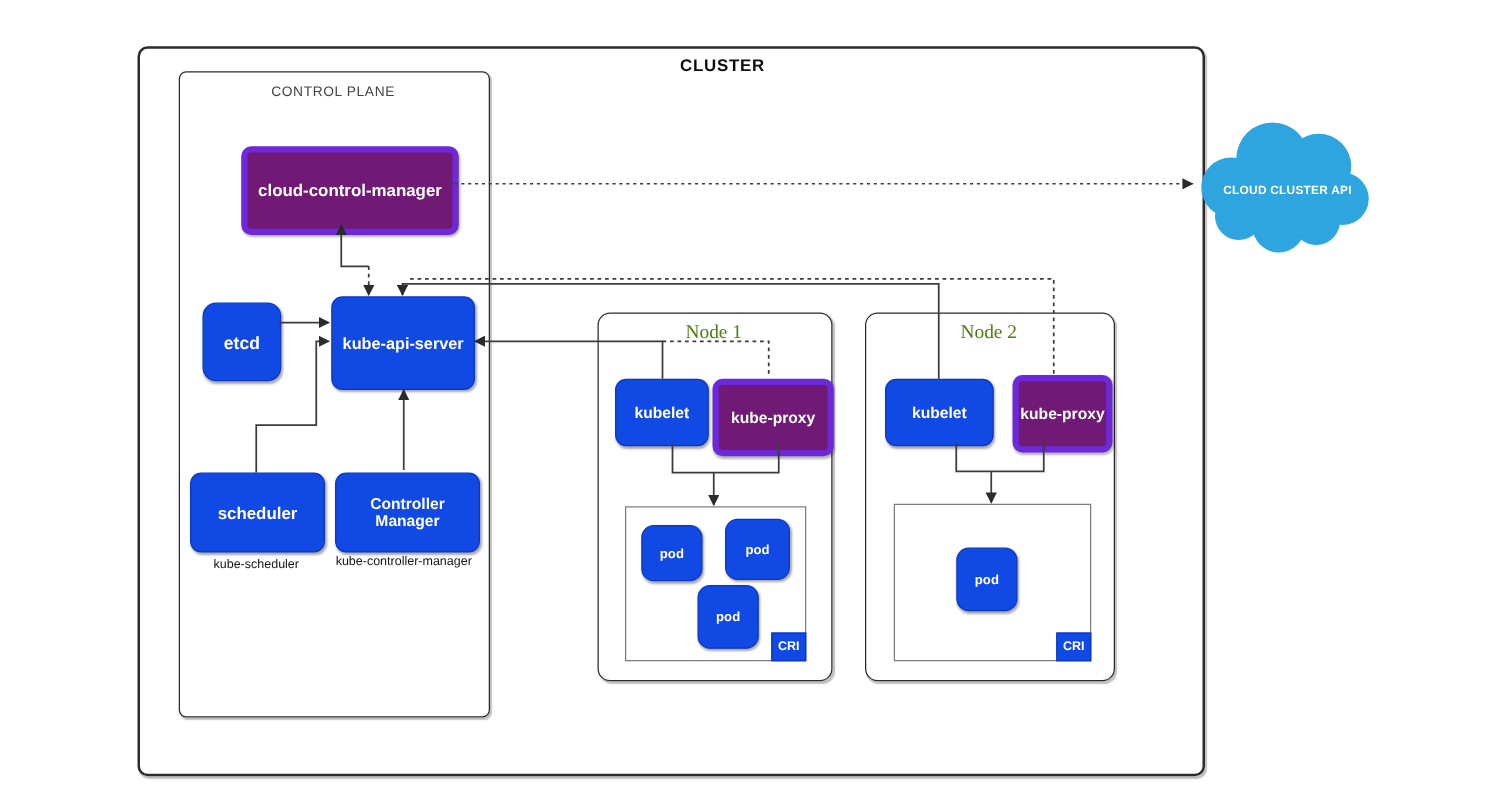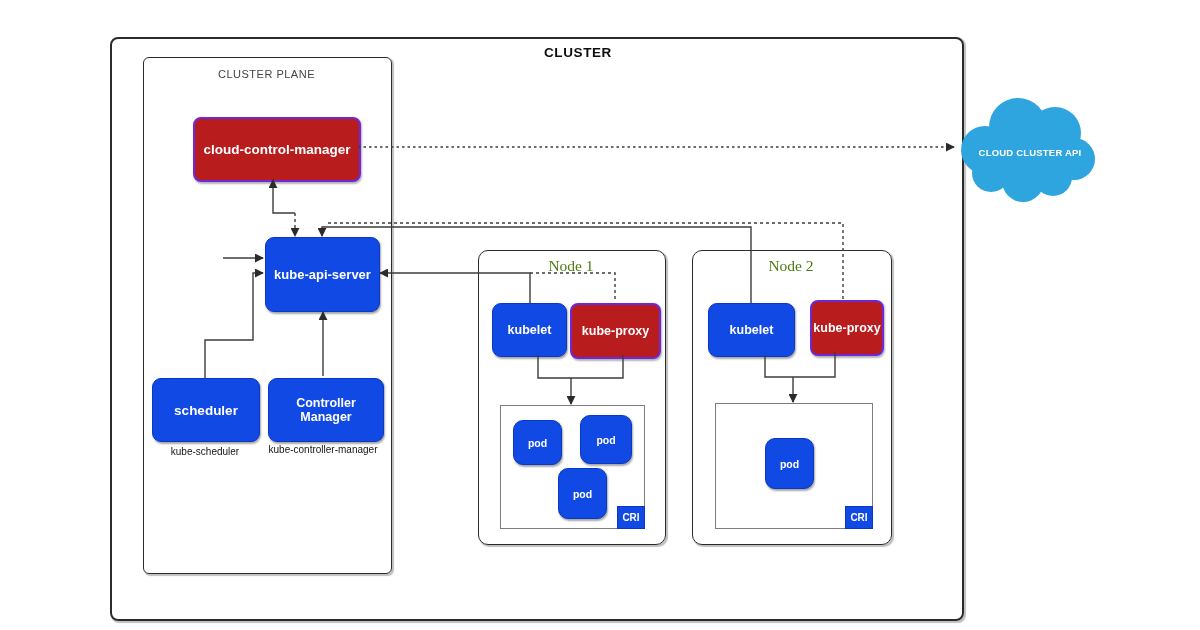--- a/index.html
+++ b/index.html
@@ -9,43 +9,44 @@
   }
   .frame{position:absolute;border:2px solid #2b2b2b;border-radius:8px;background:transparent;
          box-shadow:1.5px 1.5px 1px rgba(0,0,0,.25);}
   .frame.thin{border-width:1.5px;}
   .node-frame{border-radius:10px;}
   .pod-frame{position:absolute;border:1px solid #7e7e7e;background:#ffffff;}
   .box{position:absolute;display:flex;align-items:center;justify-content:center;
        color:#ffffff;font-weight:bold;text-align:center;}
   .dark{background:#1149E4;border:1px solid #0a38c0;border-radius:9px;
         box-shadow:1px 1.5px 2px rgba(0,0,0,.35);}
-  .light{background:#b91c1c;border:2px solid #6d28d9;border-radius:8px;
+  .light{background:#701a75;border:5px solid #6d28d9;border-radius:8px;
         box-shadow:1px 1.5px 2px rgba(0,0,0,.3);}
   .cap{position:absolute;text-align:center;color:#111;}
   .cluster-title{font-weight:bold;font-size:13.5px;letter-spacing:.6px;color:#0d0d0d;}
   .cp-title{font-size:11px;color:#444;letter-spacing:.5px;}
   .node-title{font-family:"Liberation Serif",serif;font-size:15.5px;color:#4d7c0f;}
   .sub-label{font-size:10px;color:#151515;}
   .wires{position:absolute;left:0;top:0;pointer-events:none;}
   .cloud-label{position:absolute;color:#fff;font-weight:bold;font-size:9.5px;
        text-align:center;letter-spacing:.2px;}
 </style>
 </head>
 <body>
 
 <div class="stage">
 
   <div class="frame" style="left:110px;top:37px;width:850px;height:580px;"></div>
   <div class="cap cluster-title" style="left:110px;top:45px;width:850px;padding-left:43px;">CLUSTER</div>
 
   <div class="frame thin" style="left:143px;top:57px;width:247px;height:515px;border-radius:6px;"></div>
-  <div class="cap cp-title" style="left:143px;top:68px;width:247px;">CLUSTER PLANE</div>
+  <div class="cap cp-title" style="left:143px;top:68px;width:247px;">CONTROL PLANE</div>
 
   <div class="box light" style="left:193px;top:117px;width:164px;height:61px;font-size:13.5px;">cloud-control-manager</div>
+  <div class="box dark" style="left:162px;top:242px;width:61px;height:61px;font-size:14px;border-radius:11px;">etcd</div>
   <div class="box dark" style="left:265px;top:237px;width:113px;height:73px;font-size:13px;">kube-api-server</div>
   <div class="box dark" style="left:268px;top:378px;width:114px;height:62px;font-size:12.5px;">Controller Manager</div>
   <div class="box dark" style="left:152px;top:378px;width:106px;height:62px;font-size:13.5px;">scheduler</div>
   <div class="cap sub-label" style="left:145px;top:446px;width:120px;">kube-scheduler</div>
   <div class="cap sub-label" style="left:258px;top:444px;width:130px;">kube-controller-manager</div>
 
   <div class="frame thin node-frame" style="left:478px;top:250px;width:186px;height:293px;"></div>
   <div class="cap node-title" style="left:478px;top:257px;width:186px;">Node 1</div>
   <div class="box dark" style="left:492px;top:303px;width:73px;height:52px;font-size:12.5px;">kubelet</div>
   <div class="box light" style="left:570px;top:303px;width:87px;height:52px;font-size:12.5px;">kube-proxy</div>

